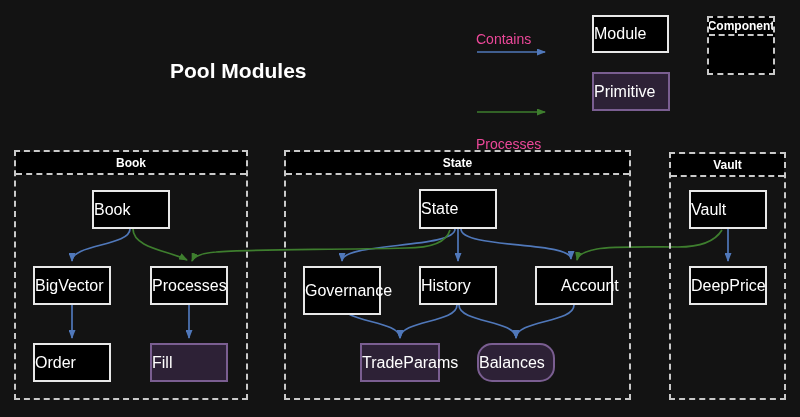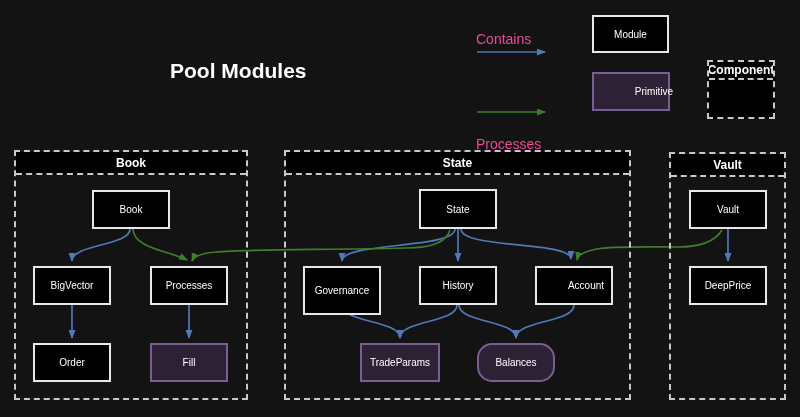--- a/index.html
+++ b/index.html
@@ -38,24 +38,23 @@
     font-size: 14px;
     text-align: left;
     white-space: nowrap;
   }
   .node, .sample-box {
     position: absolute;
     box-sizing: border-box;
     background: #000000;
     border: 2px solid #e8e8e8;
     color: #ffffff;
-    font-size: 10px;
+    font-size: 16px;
     display: flex;
     align-items: center;
-    justify-content: center;
     white-space: nowrap;
   }
   .primitive {
     background: #2d2136;
     border-color: #7a5e91;
   }
   .container {
     position: absolute;
     box-sizing: border-box;
     border: 2px dashed #c9c9c9;
@@ -130,24 +129,24 @@
   </svg>
 
   <h1 class="page-title">Pool Modules</h1>
 
   <div class="legend-label" style="left:476px; top:31px;">Contains</div>
   <div class="legend-label" style="left:476px; top:89px;margin-top:47px;">Processes</div>
 
   <div class="sample-box" style="left:592px; top:15px; width:77px; height:38px;">
     <span>Module</span>
   </div>
-  <div class="sample-box primitive" style="left:592px; top:72px; width:78px; height:39px;padding-left:46px;">
+  <div class="sample-box primitive" style="left:592px; top:72px; width:78px; height:39px;">
     <span>Primitive</span>
   </div>
-  <div class="component-sample" style="left:707px; top:16px; width:68px; height:59px;margin-top:44px;">
+  <div class="component-sample" style="left:707px; top:16px; width:68px; height:59px;">
     <div class="component-header">
       <span>Component</span>
     </div>
   </div>
 
   <div class="container" style="left:14px; top:150px; width:234px; height:250px;">
     <div class="container-header">
       <span>Book</span>
     </div>
   </div>

